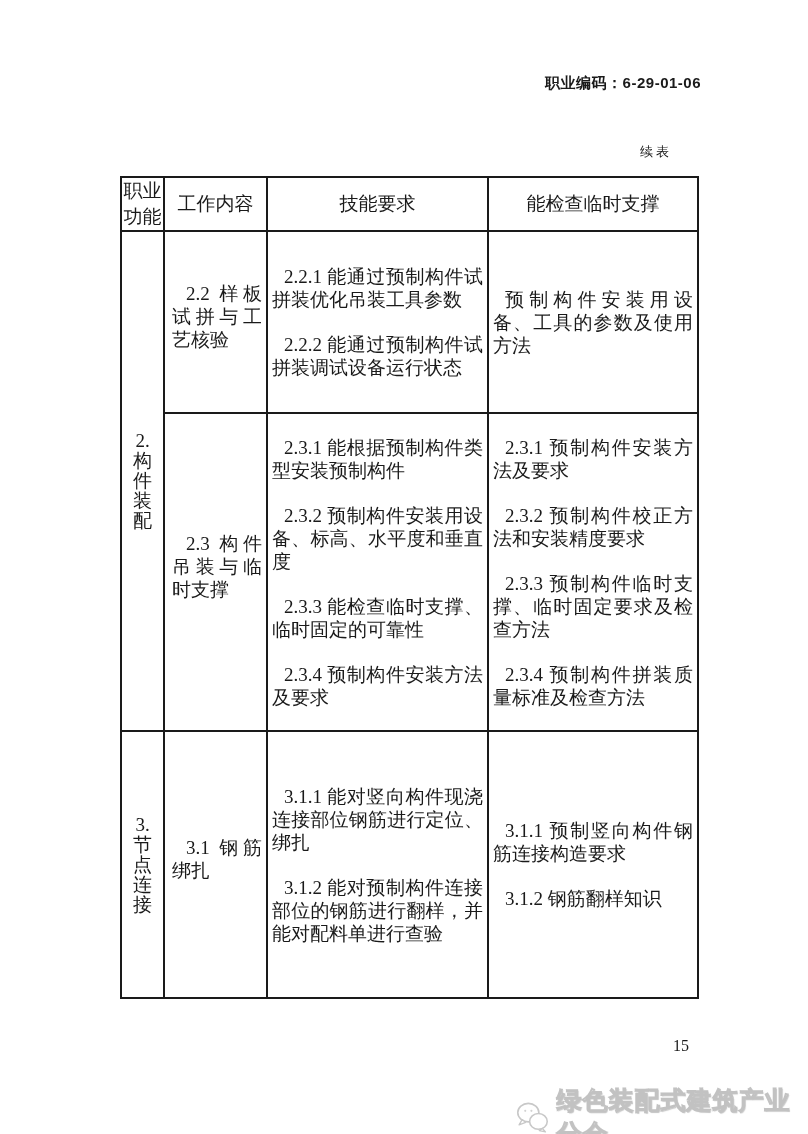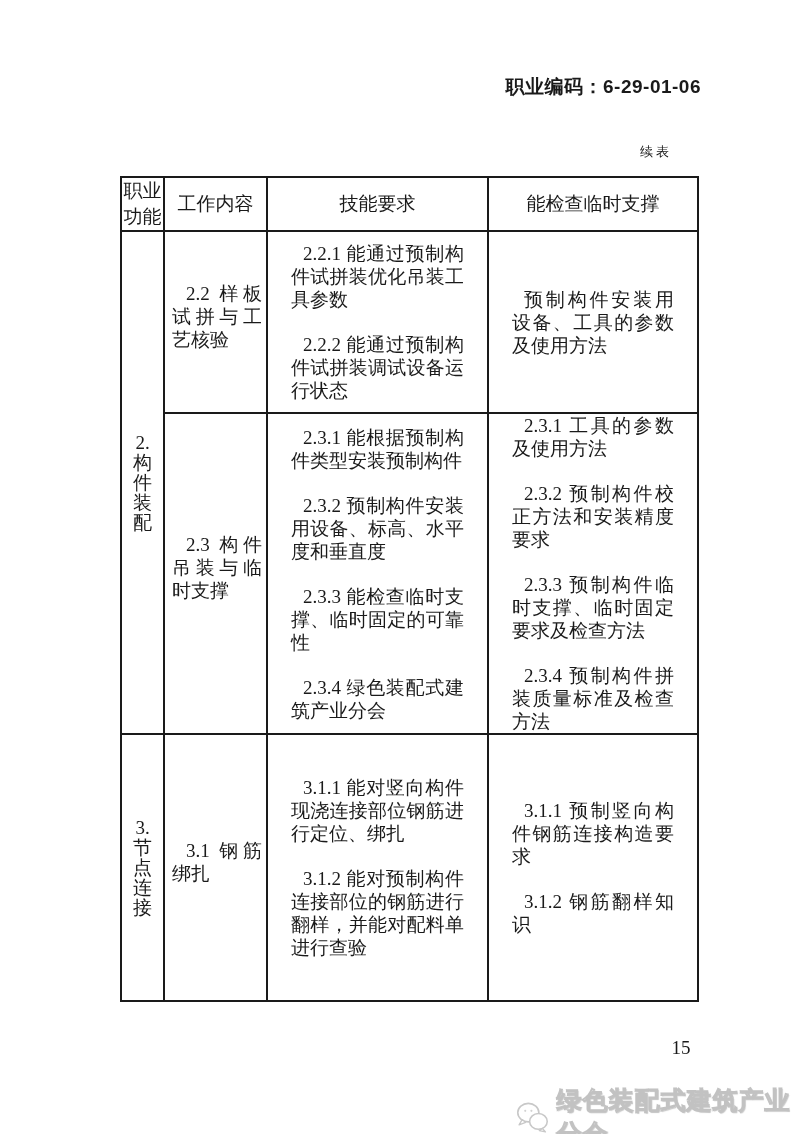--- a/index.html
+++ b/index.html
@@ -3,21 +3,21 @@
 <meta charset="utf-8">
 <style>
   html,body{margin:0;padding:0;background:#ffffff;}
   .page{
     position:relative;width:808px;height:1134px;background:#ffffff;overflow:hidden;
     font-family:"Liberation Serif","DejaVu Serif",serif;color:#1a1a1a;
   }
   .code{
     position:absolute;top:74px;right:107px;
     font-family:"Liberation Sans","DejaVu Sans",sans-serif;
-    font-weight:bold;font-size:19px;letter-spacing:0.5px;
+    font-weight:bold;font-size:15px;letter-spacing:0.5px;
   }
   .cont{
     position:absolute;top:143px;right:136px;
     font-size:13px;letter-spacing:3px;
   }
   table.std{
     position:absolute;left:120px;top:176px;width:577px;
     border-collapse:collapse;table-layout:fixed;
   }
   .std th,.std td{
@@ -27,25 +27,25 @@
   .std th{text-align:center;line-height:26px;}
   tr.hrow{height:53px;}
   tr.r1{height:182px;}
   tr.r2{height:318px;}
   tr.r3{height:267px;}
   td.fn{text-align:center;}
   .vl{line-height:20px;font-size:19px;}
   td.work{
     padding:0 4px 12px 7px;text-align:justify;line-height:23px;text-indent:14px;
   }
-  td.cellp{padding:0 23px;}
+  td.cellp{padding:0 4px;}
   .para{margin:0;text-indent:12px;text-align:justify;line-height:23px;}
   .para + .para{margin-top:22px;}
   .pagenum{
-    position:absolute;top:1037px;left:667px;width:28px;text-align:center;font-size:19px;
+    position:absolute;top:1037px;left:667px;width:28px;text-align:center;font-size:16px;
   }
   .wm{
     position:absolute;top:1084px;left:516px;
     display:flex;align-items:center;gap:7px;
   }
   .wm-text{
     font-family:"Liberation Sans","DejaVu Sans",sans-serif;
     font-size:25px;font-weight:bold;letter-spacing:1px;
     color:#fbfbfb;
     -webkit-text-stroke:1px #c2c2c2;
@@ -97,24 +97,24 @@
         <p class="para">预制构件安装用设备、工具的参数及使用方法</p>
       </td>
     </tr>
 
     <tr class="r2">
       <td class="work">2.3 构件吊装与临时支撑</td>
       <td class="cellp">
         <p class="para">2.3.1 能根据预制构件类型安装预制构件</p>
         <p class="para">2.3.2 预制构件安装用设备、标高、水平度和垂直度</p>
         <p class="para">2.3.3 能检查临时支撑、临时固定的可靠性</p>
-        <p class="para">2.3.4 绿色装配式建筑产业分会</p>
+        <p class="para">2.3.4 预制构件安装方法及要求</p>
       </td>
       <td class="cellp">
-        <p class="para">2.3.1 工具的参数及使用方法</p>
+        <p class="para">2.3.1 预制构件安装方法及要求</p>
         <p class="para">2.3.2 预制构件校正方法和安装精度要求</p>
         <p class="para">2.3.3 预制构件临时支撑、临时固定要求及检查方法</p>
         <p class="para">2.3.4 预制构件拼装质量标准及检查方法</p>
       </td>
     </tr>
 
     <tr class="r3">
       <td class="fn">
         <div class="vl">3.</div>
         <div class="vl">节</div>

